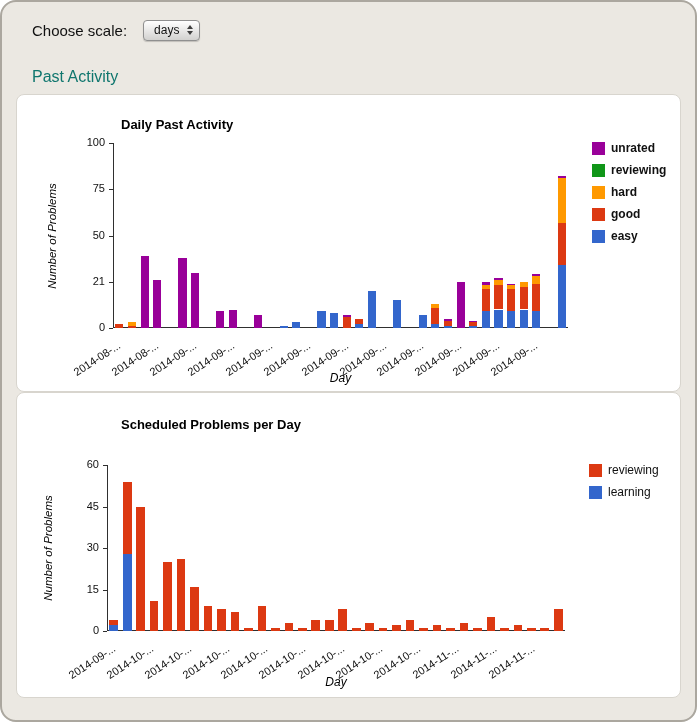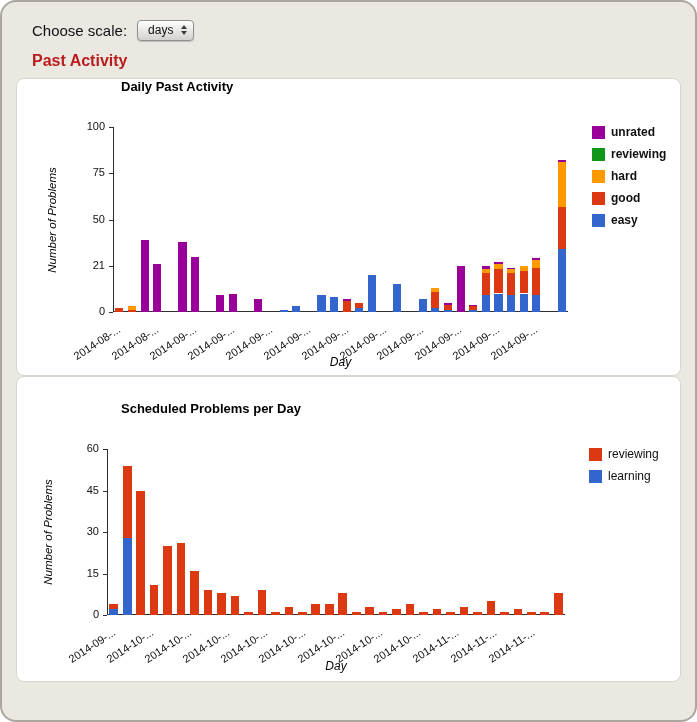--- a/index.html
+++ b/index.html
@@ -1,26 +1,26 @@
 <!DOCTYPE html>
 <html><head>
 <meta charset="utf-8">
 <style>
   *{box-sizing:border-box}
   html,body{margin:0;padding:0;background:#ffffff;font-family:"Liberation Sans",sans-serif}
   .page{width:697px;height:722px;background:#ebe8e2;border:2px solid #aba79f;border-radius:16px;padding:12px 14px;overflow:hidden}
-  .topbar{display:flex;align-items:center;gap:10px;margin:2px 0 0 16px;height:28px}
+  .topbar{display:flex;align-items:center;gap:16px;margin:2px 0 0 16px;height:28px}
   .choose-label{font-size:15px;color:#111}
   .mac-select{display:inline-flex;align-items:center;height:21px;padding:0 6px 0 10px;border:1px solid #8f8f8f;border-radius:4px;background:linear-gradient(#ffffff,#d2d1cf);box-shadow:0 1px 1px rgba(0,0,0,.18);cursor:pointer;gap:8px}
   .mac-select-value{font-size:12px;color:#111}
   .arrows{display:flex;flex-direction:column;gap:2px}
   .arrows i{display:block;width:0;height:0;border-left:3.5px solid transparent;border-right:3.5px solid transparent}
   .arrows .up{border-bottom:4px solid #3d3d3d}
   .arrows .down{border-top:4px solid #3d3d3d}
-  .section-title{font-size:16px;font-weight:bold;color:#b91c1c;margin:8px 0 8px 16px}
+  .section-title{font-size:16px;font-weight:normal;color:#0f766e;margin:24px 0 8px 16px}
   .panel{background:#ffffff;border:1px solid #d8d5ce;border-radius:8px}
   .chart{position:relative;width:100%}
   #chart0{height:296px}
   #chart1{height:304px}
   .c-title{position:absolute;font-size:13px;font-weight:bold;color:#000;white-space:nowrap}
   .c-plot{position:absolute;border-left:1px solid #2f2f2f;border-bottom:1px solid #2f2f2f}
   .c-ytick{position:absolute;font-size:11px;color:#111;text-align:right}
   .c-tickmark{position:absolute;height:1px;background:#2f2f2f}
   .c-bar{position:absolute}
   .c-xlabel{position:absolute;font-size:11px;color:#111;white-space:nowrap;transform:rotate(-33deg);transform-origin:100% 50%}
@@ -43,21 +43,21 @@
       <span class="arrows">
           <i class="up"></i>
           <i class="down"></i>
         </span>
     </div>
   </div>
 
   <div class="section-title">Past Activity</div>
   <div class="panel">
     <div class="chart" id="chart0">
-        <div class="c-title" style="left: 104px; top: 0;">Daily Past Activity</div>
+        <div class="c-title" style="left: 104px; top: 22px;">Daily Past Activity</div>
         <div class="c-ytitle-box" style="left: 26px; top: 48px; height: 185px; width: 18px;">
           <span class="c-ytitle">Number of Problems</span>
         </div>
         <div class="c-plot" style="left: 96px; top: 48px; width: 455px; height: 185px;"></div>
         <div class="c-ytick" style="left: 52px; top: 226px; width: 36px;">0</div>
         <div class="c-tickmark" style="left: 92px; top: 233px; width: 4px;"></div>
         <div class="c-ytick" style="left: 52px; top: 179.75px; width: 36px;">21</div>
         <div class="c-tickmark" style="left: 92px; top: 186.75px; width: 4px;"></div>
         <div class="c-ytick" style="left: 52px; top: 133.5px; width: 36px;">50</div>
         <div class="c-tickmark" style="left: 92px; top: 140.5px; width: 4px;"></div>

